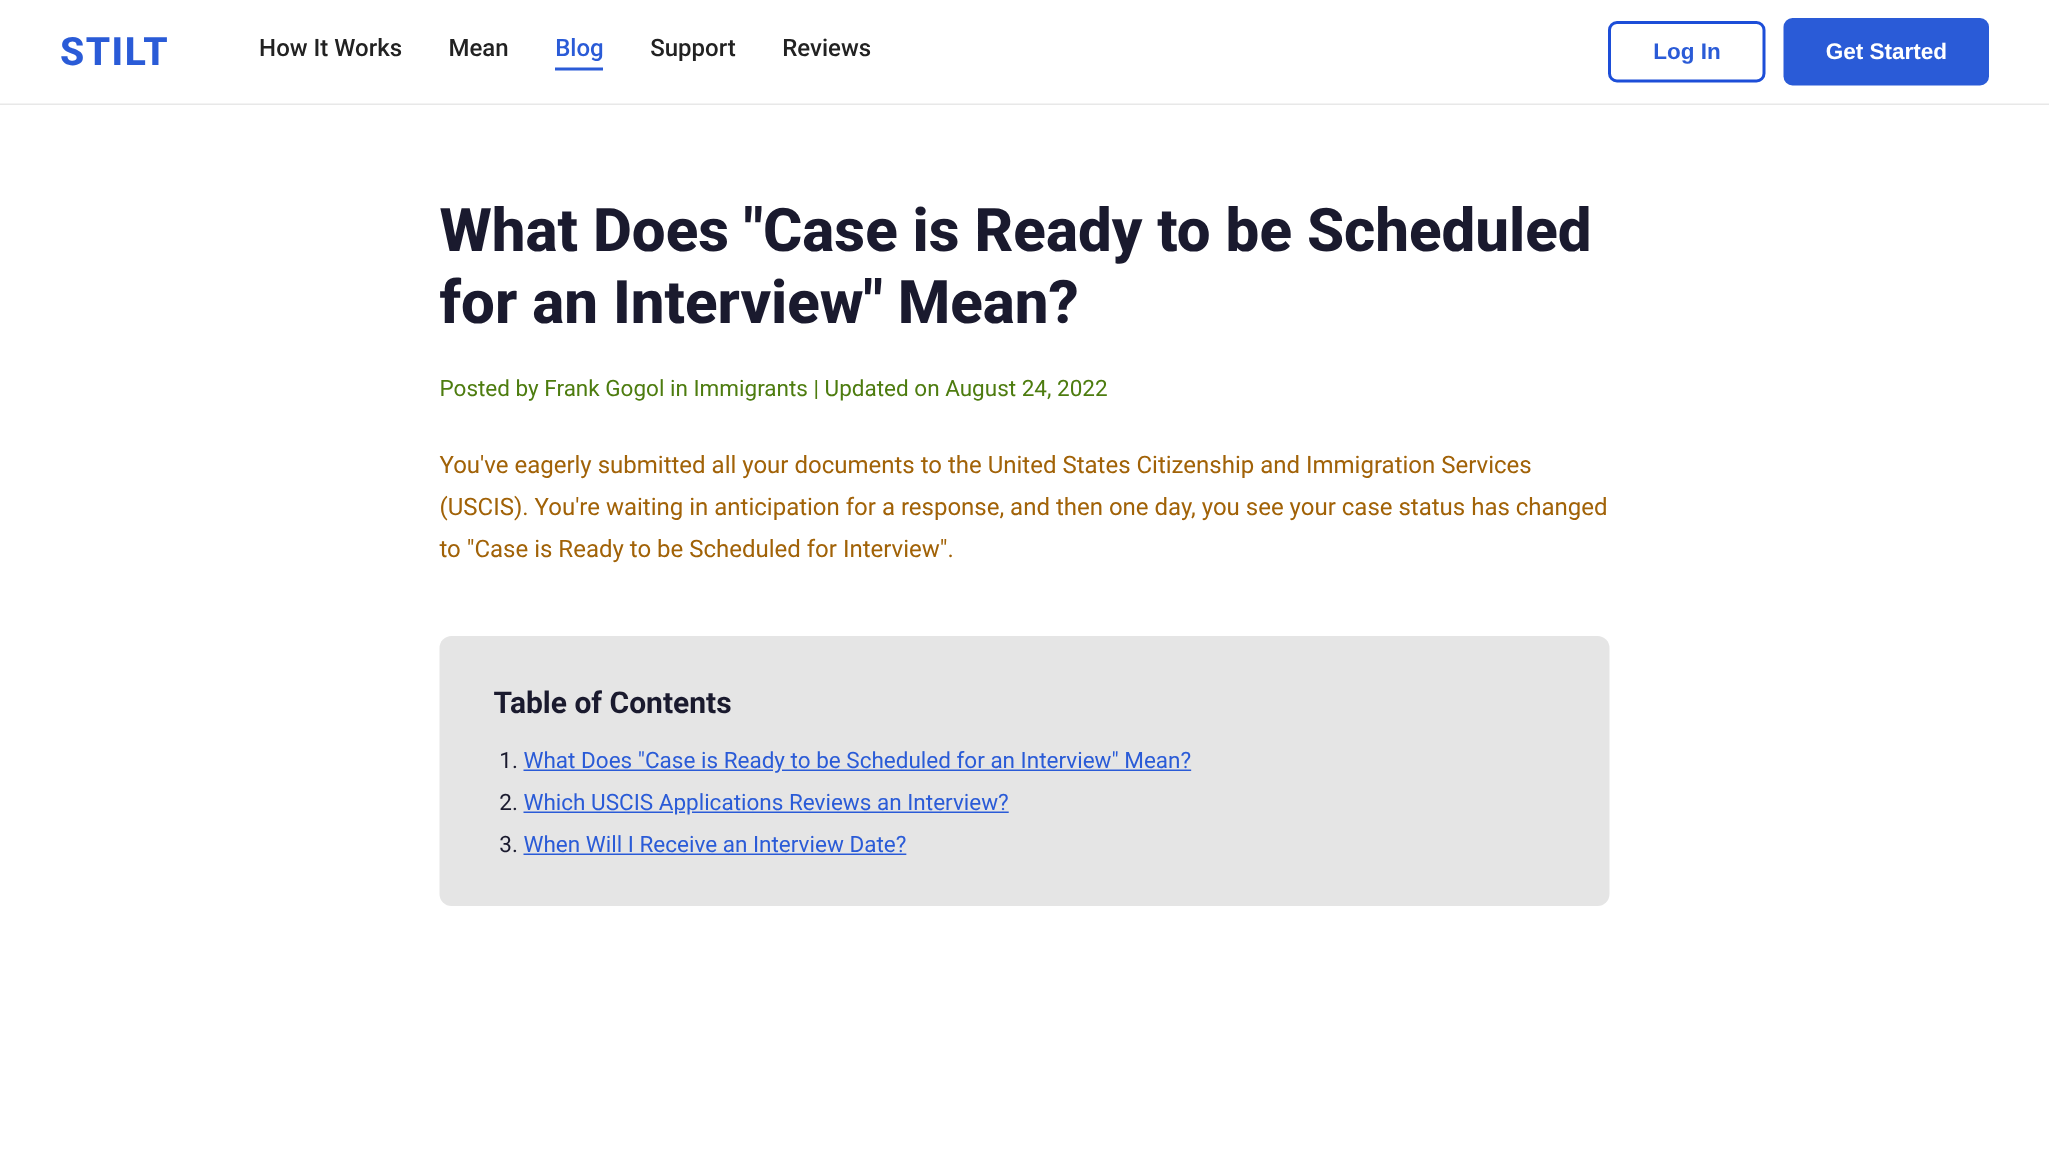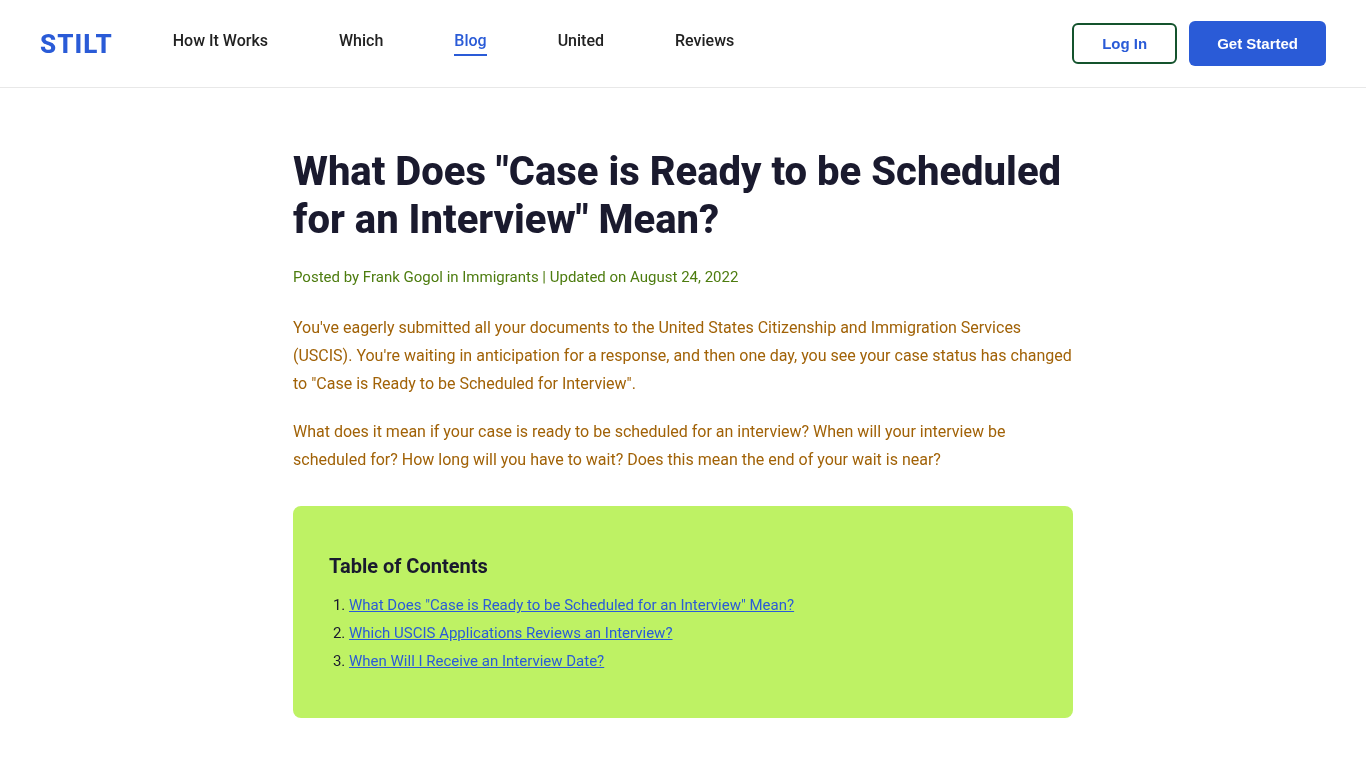--- a/index.html
+++ b/index.html
@@ -14,40 +14,40 @@
       color: #1a1a2e;
       width: 1366px;
       min-height: 768px;
     }
 
     
     .navbar {
       display: flex;
       align-items: center;
       padding: 0 40px;
-      height: 88px;
+      height: 70px;
       border-bottom: 1px solid #e8e8e8;
       background: #ffffff;
       position: sticky;
       top: 0;
       z-index: 100;
     }
 
     .logo {
       font-size: 26px;
       font-weight: 800;
       color: #2a5bd7;
       letter-spacing: 1px;
       margin-right: 60px;
       text-decoration: none;
     }
 
     .nav-links {
       display: flex;
-      gap: 71px;
+      gap: 31px;
       flex: 1;
     }
 
     .nav-link {
       font-size: 16px;
       color: #222;
       text-decoration: none;
       font-weight: 500;
       padding-bottom: 4px;
       cursor: pointer;
@@ -59,21 +59,21 @@
     }
 
     .nav-actions {
       display: flex;
       gap: 12px;
       align-items: center;
     }
 
     .btn-login {
       padding: 10px 28px;
-      border: 2px solid #14532d;
+      border: 2px solid #1d4ed8;
       background: #ffffff;
       color: #2a5bd7;
       border-radius: 6px;
       font-size: 15px;
       font-weight: 600;
       cursor: pointer;
     }
 
     .btn-get-started {
       padding: 14px 28px;
@@ -110,24 +110,24 @@
 
     .article-body p {
       font-size: 16px;
       line-height: 1.75;
       color: #a16207;
       margin-bottom: 20px;
     }
 
     
     .toc-box {
-      background: #bef264;
+      background: #e5e5e5;
       border-radius: 8px;
-      padding: 48px 36px;
-      margin-top: 32px;
+      padding: 32px 36px;
+      margin-top: 44px;
     }
 
     .toc-title {
       font-size: 20px;
       font-weight: 700;
       color: #1a1a2e;
       margin-bottom: 18px;
     }
 
     .toc-list {
@@ -153,40 +153,39 @@
       text-decoration: underline;
     }
   </style>
 </head>
 <body>
 
 <nav class="navbar">
   <a class="logo">STILT</a>
   <div class="nav-links">
     <a class="nav-link">How It Works</a>
-    <a class="nav-link">Which</a>
+    <a class="nav-link">Mean</a>
     <a class="nav-link active">Blog</a>
-    <a class="nav-link">United</a>
+    <a class="nav-link">Support</a>
     <a class="nav-link">Reviews</a>
   </div>
   <div class="nav-actions">
     <button class="btn-login">Log In</button>
     <button class="btn-get-started">Get Started</button>
   </div>
 </nav>
 
 <main class="main-content">
 
   <h1 class="article-title">What Does "Case is Ready to be Scheduled for an Interview" Mean?</h1>
 
   <p class="article-meta">Posted by Frank Gogol in Immigrants | Updated on August 24, 2022</p>
 
   <div class="article-body">
     <p>You've eagerly submitted all your documents to the United States Citizenship and Immigration Services (USCIS). You're waiting in anticipation for a response, and then one day, you see your case status has changed to "Case is Ready to be Scheduled for Interview".</p>
-    <p>What does it mean if your case is ready to be scheduled for an interview? When will your interview be scheduled for? How long will you have to wait? Does this mean the end of your wait is near?</p>
   </div>
 
   <div class="toc-box">
     <div class="toc-title">Table of Contents</div>
     <ol class="toc-list">
       <li>
         <a>What Does "Case is Ready to be Scheduled for an Interview" Mean?</a>
       </li>
       <li>
         <a>Which USCIS Applications Reviews an Interview?</a>

